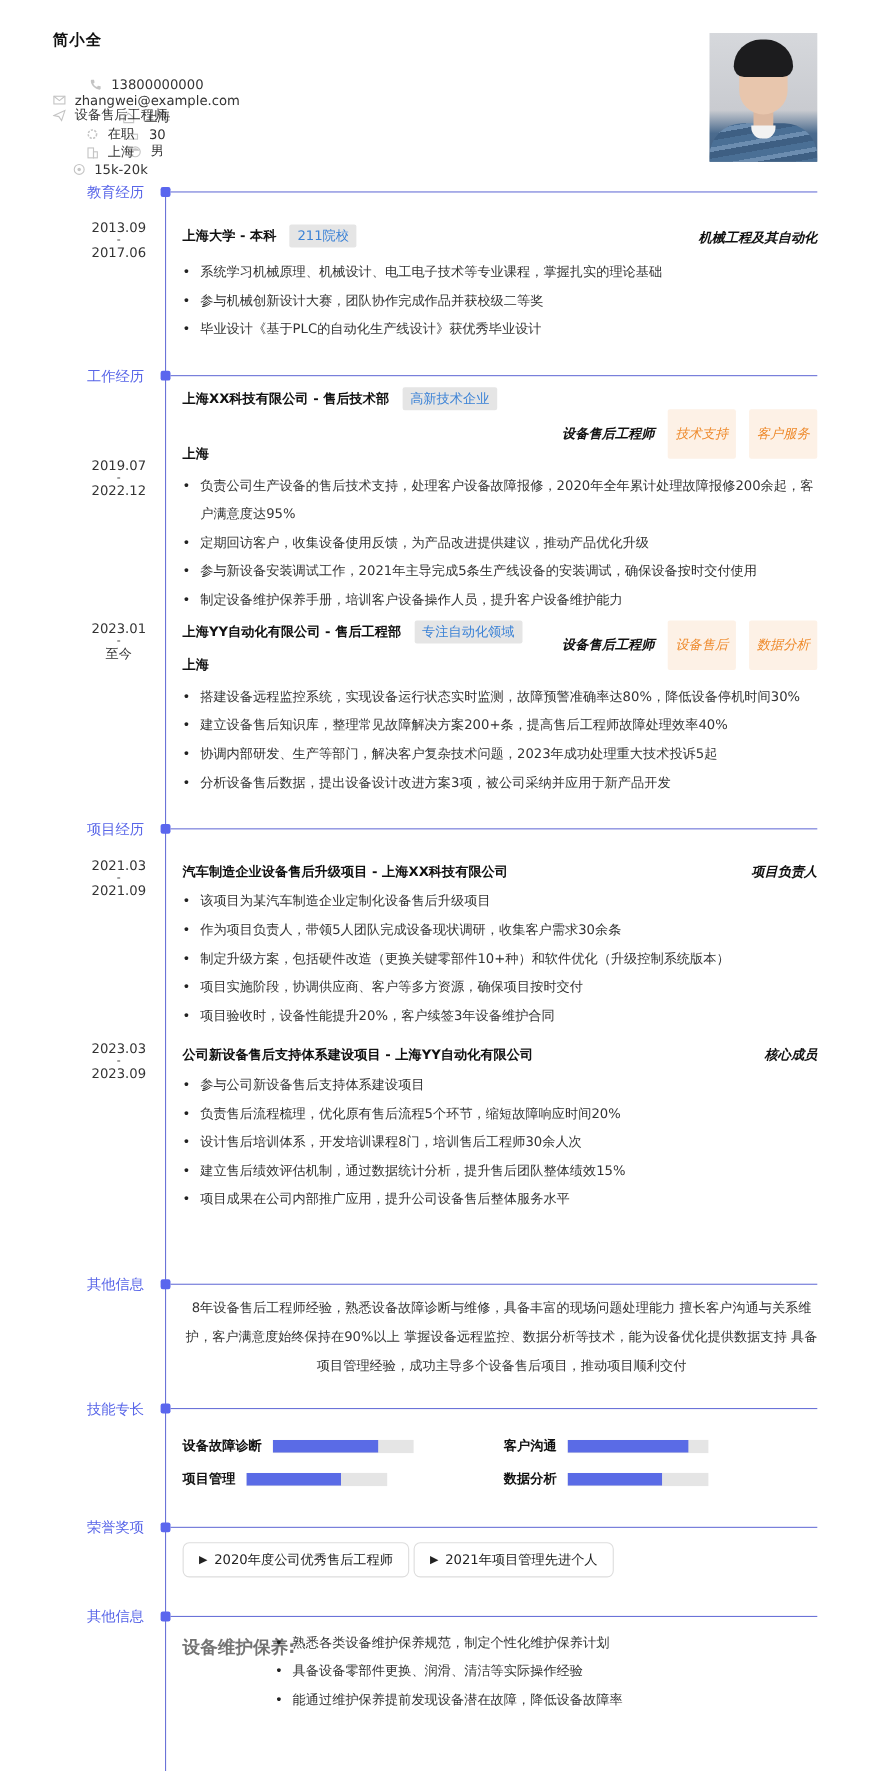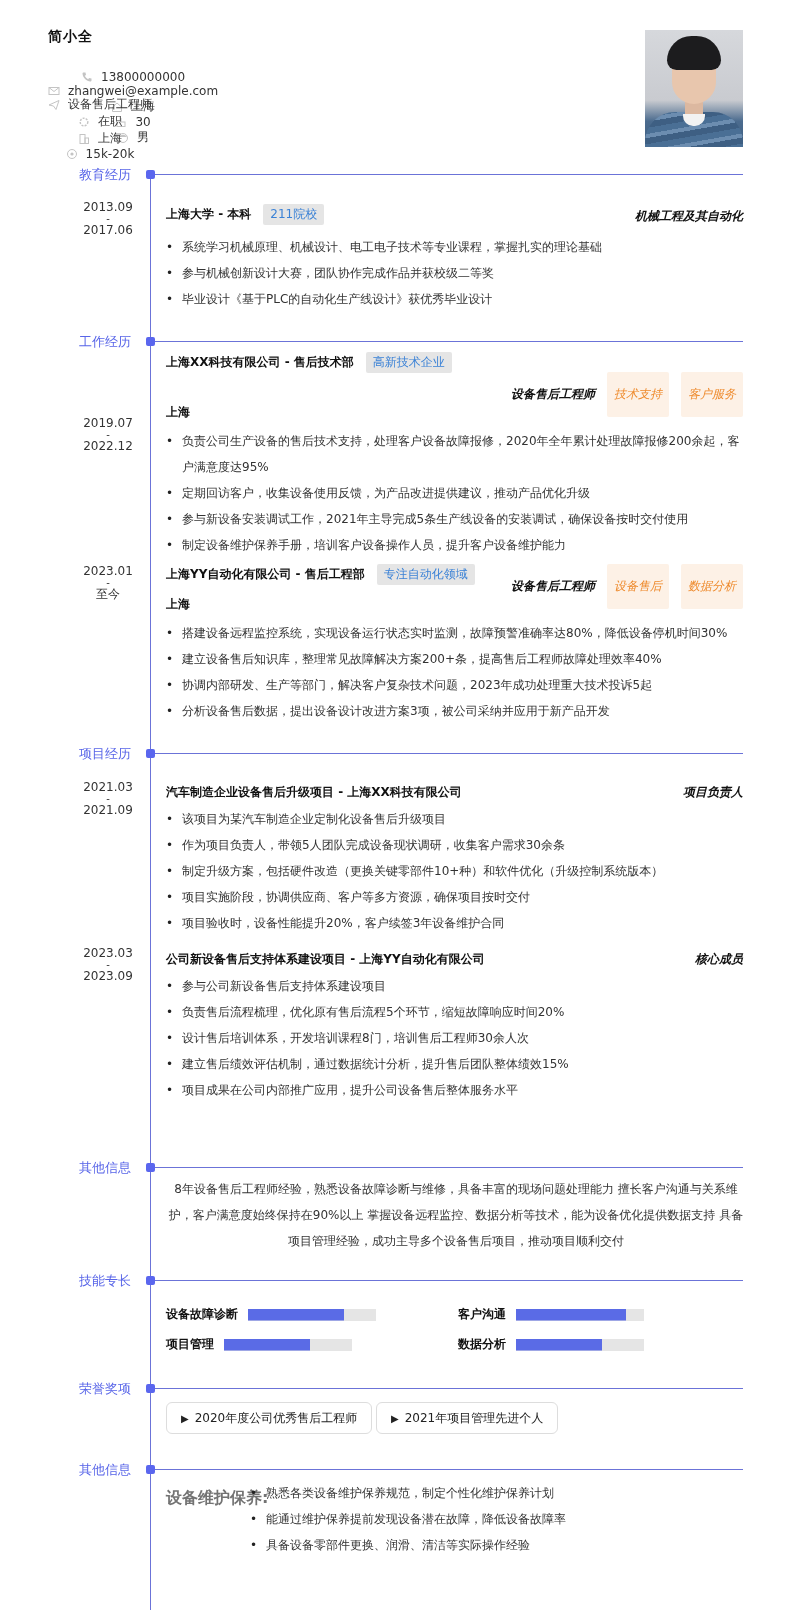--- a/index.html
+++ b/index.html
@@ -317,17 +317,17 @@
   </div>
 
   <div class="section-head" style="top:1461px;">
     <span class="section-title">其他信息</span>
     <span class="section-dot"></span>
     <span class="section-rule"></span>
   </div>
   <div class="other-label">设备维护保养:</div>
   <ul class="other-list">
     <li>熟悉各类设备维护保养规范，制定个性化维护保养计划</li>
+    <li>具备设备零部件更换、润滑、清洁等实际操作经验</li>
     <li>能通过维护保养提前发现设备潜在故障，降低设备故障率</li>
-    <li>具备设备零部件更换、润滑、清洁等实际操作经验</li>
   </ul>
 
 </div>
 
 </body></html>

